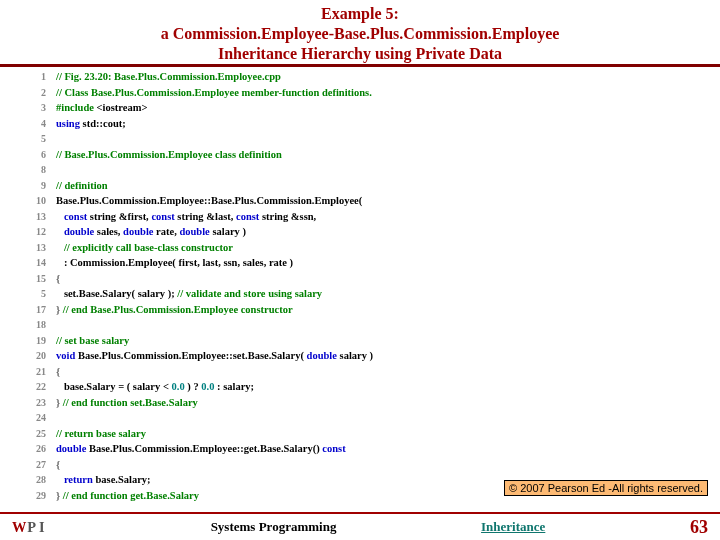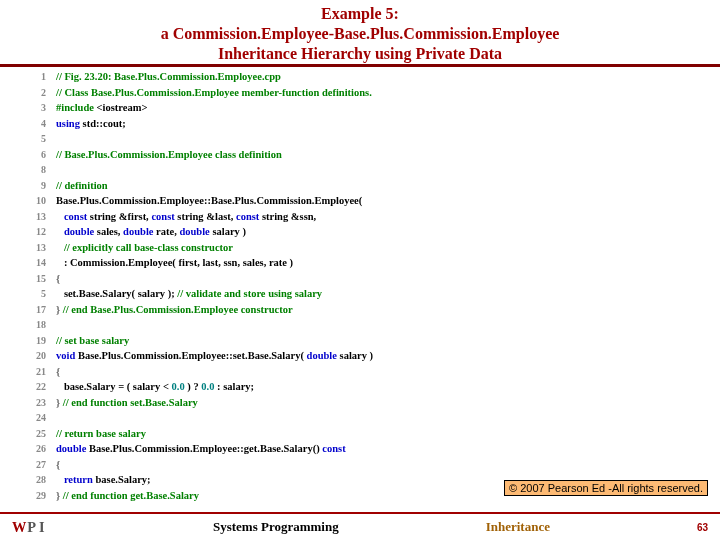--- a/index.html
+++ b/index.html
@@ -15,22 +15,22 @@
   .c-kw { color: #0000cc; font-weight: bold; margin-top: 12px; }
   .c-ident { color: #000; font-weight: bold; text-align: center; }
   .c-str { color: #008080; font-weight: bold; }
   .c-num { color: #008080; font-weight: bold; margin-top: 21px; }
   .c-punct { color: #666; font-weight: bold; }
   .copyright-box { position: absolute; right: 12px; bottom: 44px; border: 1px solid #000; background: #fdba74; font-size: 11px; padding: 1px 4px; font-family: Arial, sans-serif; }
   .footer { position: absolute; bottom: 0; left: 0; width: 100%; height: 28px; }
   .footer-red { height: 2px; background: #a00000; }
   .footer-row { display: flex; align-items: center; height: 26px; padding: 0 12px; justify-content: space-between; }
   .footer-text { font-family: "Comic Sans MS", cursive; font-weight: bold; font-size: 13px; }
-  .footer-text.inh { color: #a16207; }
-  .footer-page { color: #a00000; font-family: Liberation Sans, sans-serif; font-weight: bold; font-size: 10px; }
+  .footer-text.inh { color: #0f766e; text-decoration: underline; }
+  .footer-page { color: #a00000; font-family: Liberation Serif, serif; font-weight: bold; font-size: 18px; }
   .logo { height: 18px; }
   .logo svg { height: 18px; }
 </style>
 </head>
 <body>
 
 <div class="title-block">
   <div>Example 5:</div>
   <div>a Commission.Employee-Base.Plus.Commission.Employee</div>
   <div>Inheritance Hierarchy using Private Data</div>

